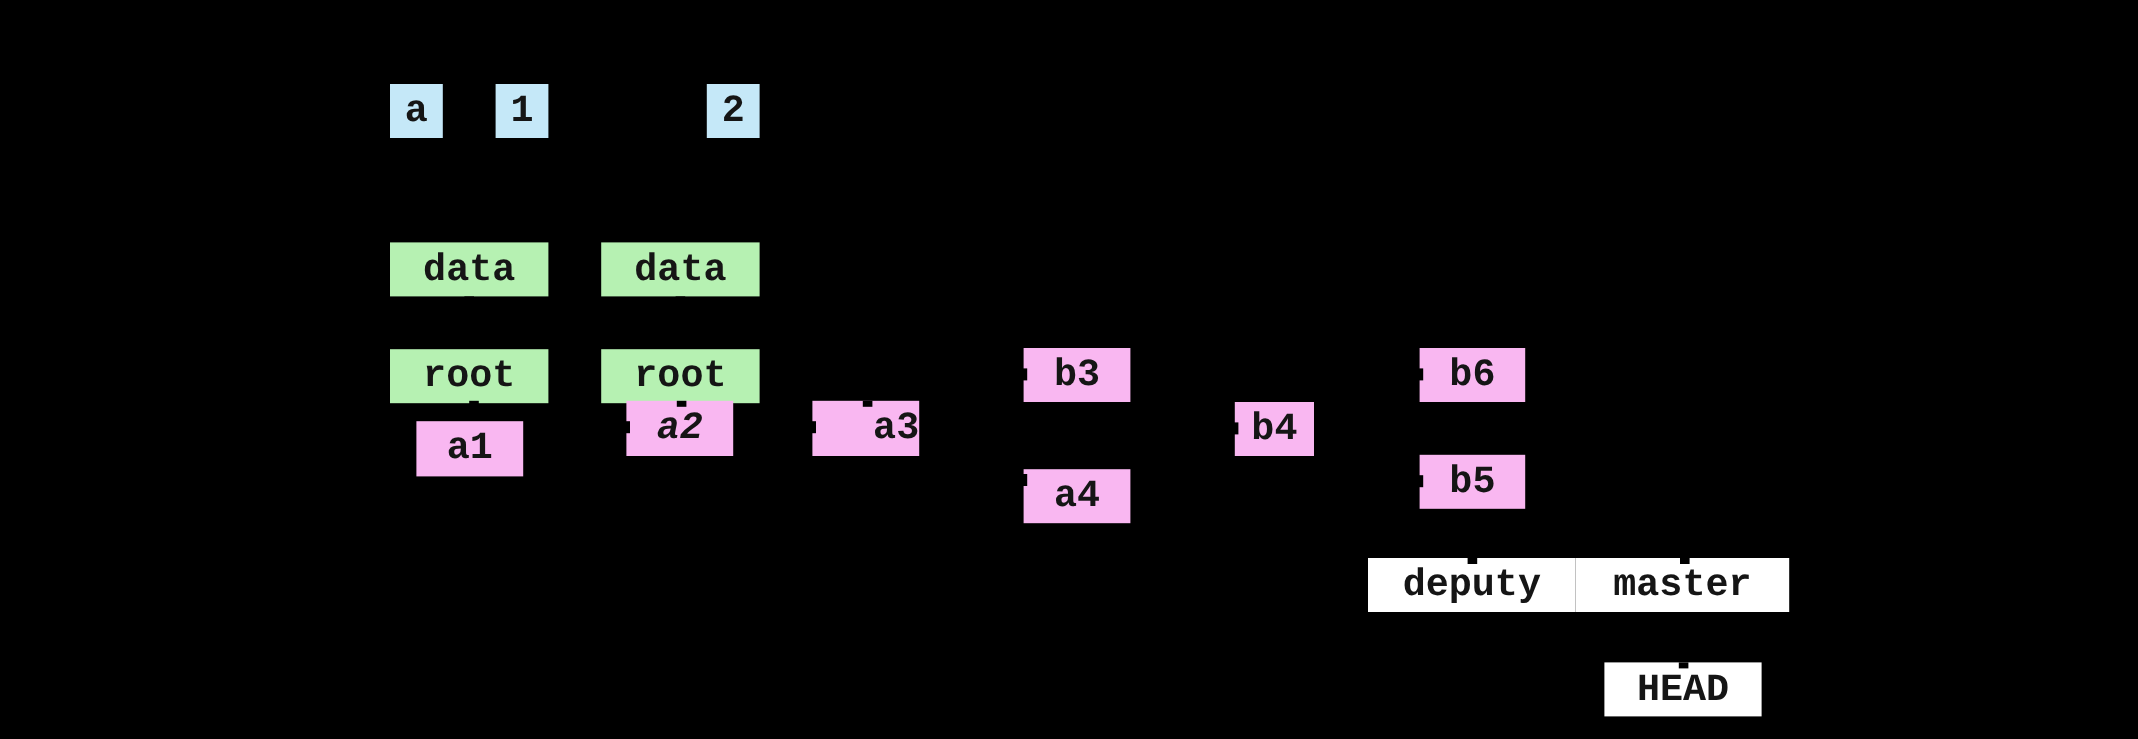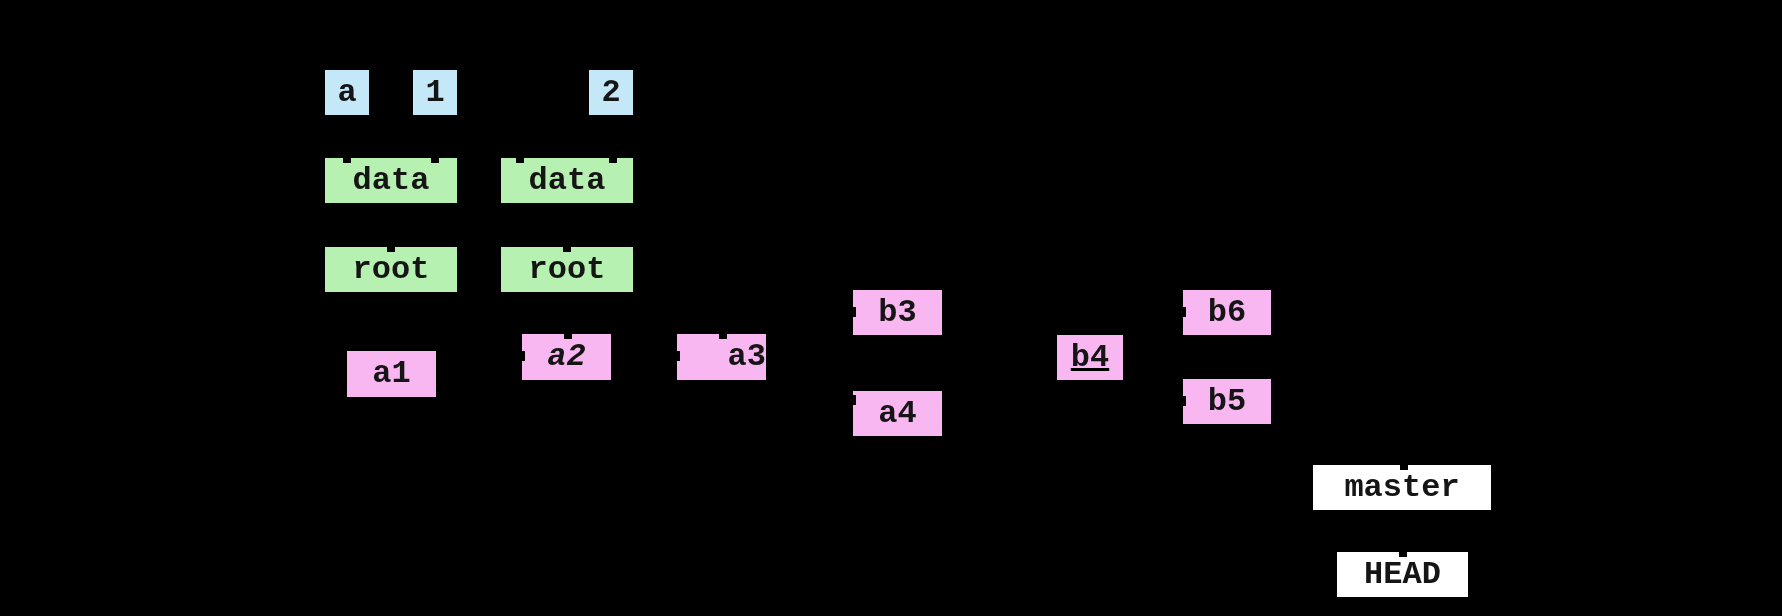--- a/index.html
+++ b/index.html
@@ -24,21 +24,21 @@
   }
   .node span {
     font-weight: 700;
     font-size: 32px;
     color: var(--text, #151515);
     letter-spacing: 0px;
     line-height: 1;
     white-space: pre;
   }
   .node.blob   { background: var(--blob,   #c5e8f8); }
-  .node.tree   { background: var(--tree,   #b6f1b2); }
+  .node.tree   { background: var(--tree,   #b6f1b2); margin-top: 44px; }
   .node.commit { background: var(--commit, #f9b7f1); }
   .node.ref    { background: var(--ref,    #ffffff); }
   .mark {
     position: absolute;
     background: var(--mark, #000000);
   }
 </style>
 </head>
 <body>
 
@@ -72,28 +72,31 @@
     </div>
     <div class="node commit" style="left: 677px; top: 334px; width: 89px; height: 46px; justify-content: flex-end;">
       <span>a3</span>
     </div>
     <div class="node commit" style="left: 853px; top: 290px; width: 89px; height: 45px;">
       <span>b3</span>
     </div>
     <div class="node commit" style="left: 853px; top: 378px; width: 89px; height: 45px; margin-top: 13px;">
       <span>a4</span>
     </div>
-    <div class="node commit" style="left: 1057px; top: 335px; width: 66px; height: 45px; text-decoration: underline;">
+    <div class="node commit" style="left: 1029px; top: 335px; width: 66px; height: 45px;">
       <span>b4</span>
     </div>
     <div class="node commit" style="left: 1183px; top: 290px; width: 88px; height: 45px;">
       <span>b6</span>
     </div>
     <div class="node commit" style="left: 1183px; top: 379px; width: 88px; height: 45px;">
       <span>b5</span>
+    </div>
+    <div class="node ref" style="left: 1140px; top: 465px; width: 173px; height: 45px;">
+      <span>deputy</span>
     </div>
     <div class="node ref" style="left: 1313px; top: 465px; width: 178px; height: 45px;">
       <span>master</span>
     </div>
     <div class="node ref" style="left: 1337px; top: 552px; width: 131px; height: 45px;">
       <span>HEAD</span>
     </div>
     <div class="mark" style="left: 343px; top: 158px; width: 8px; height: 5px;"></div>
     <div class="mark" style="left: 431px; top: 158px; width: 8px; height: 5px;"></div>
     <div class="mark" style="left: 516px; top: 158px; width: 8px; height: 5px;"></div>

